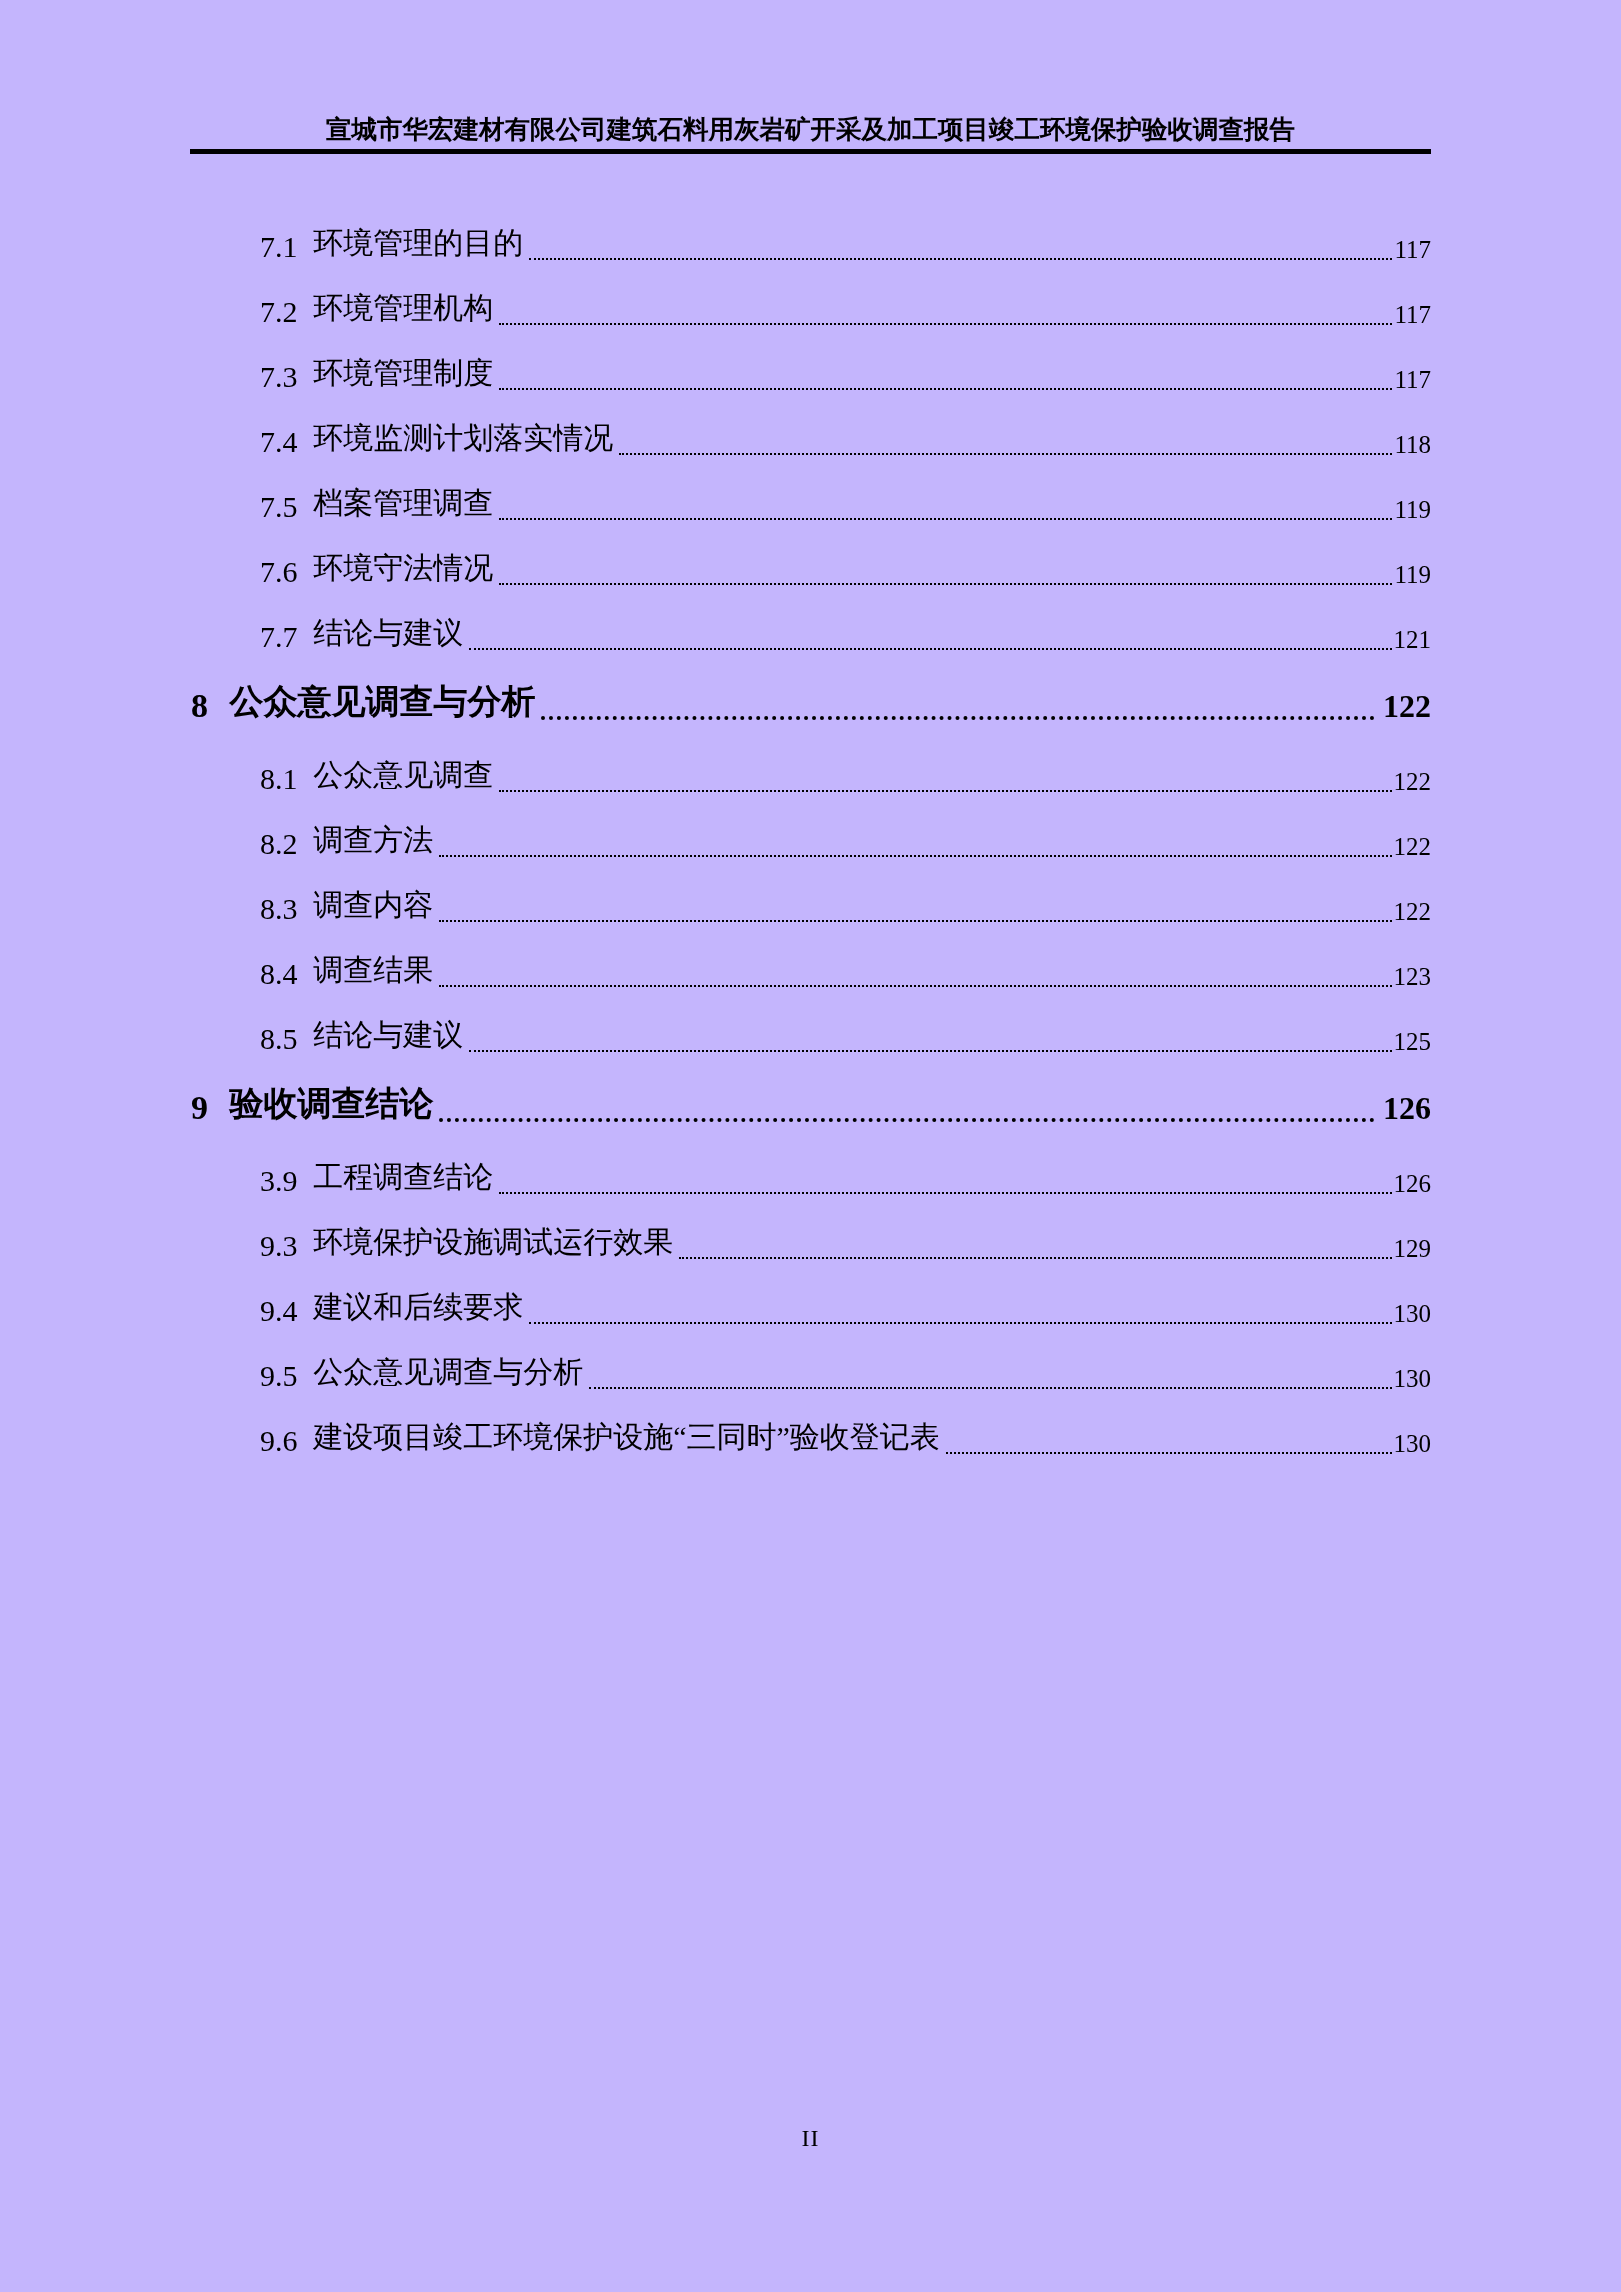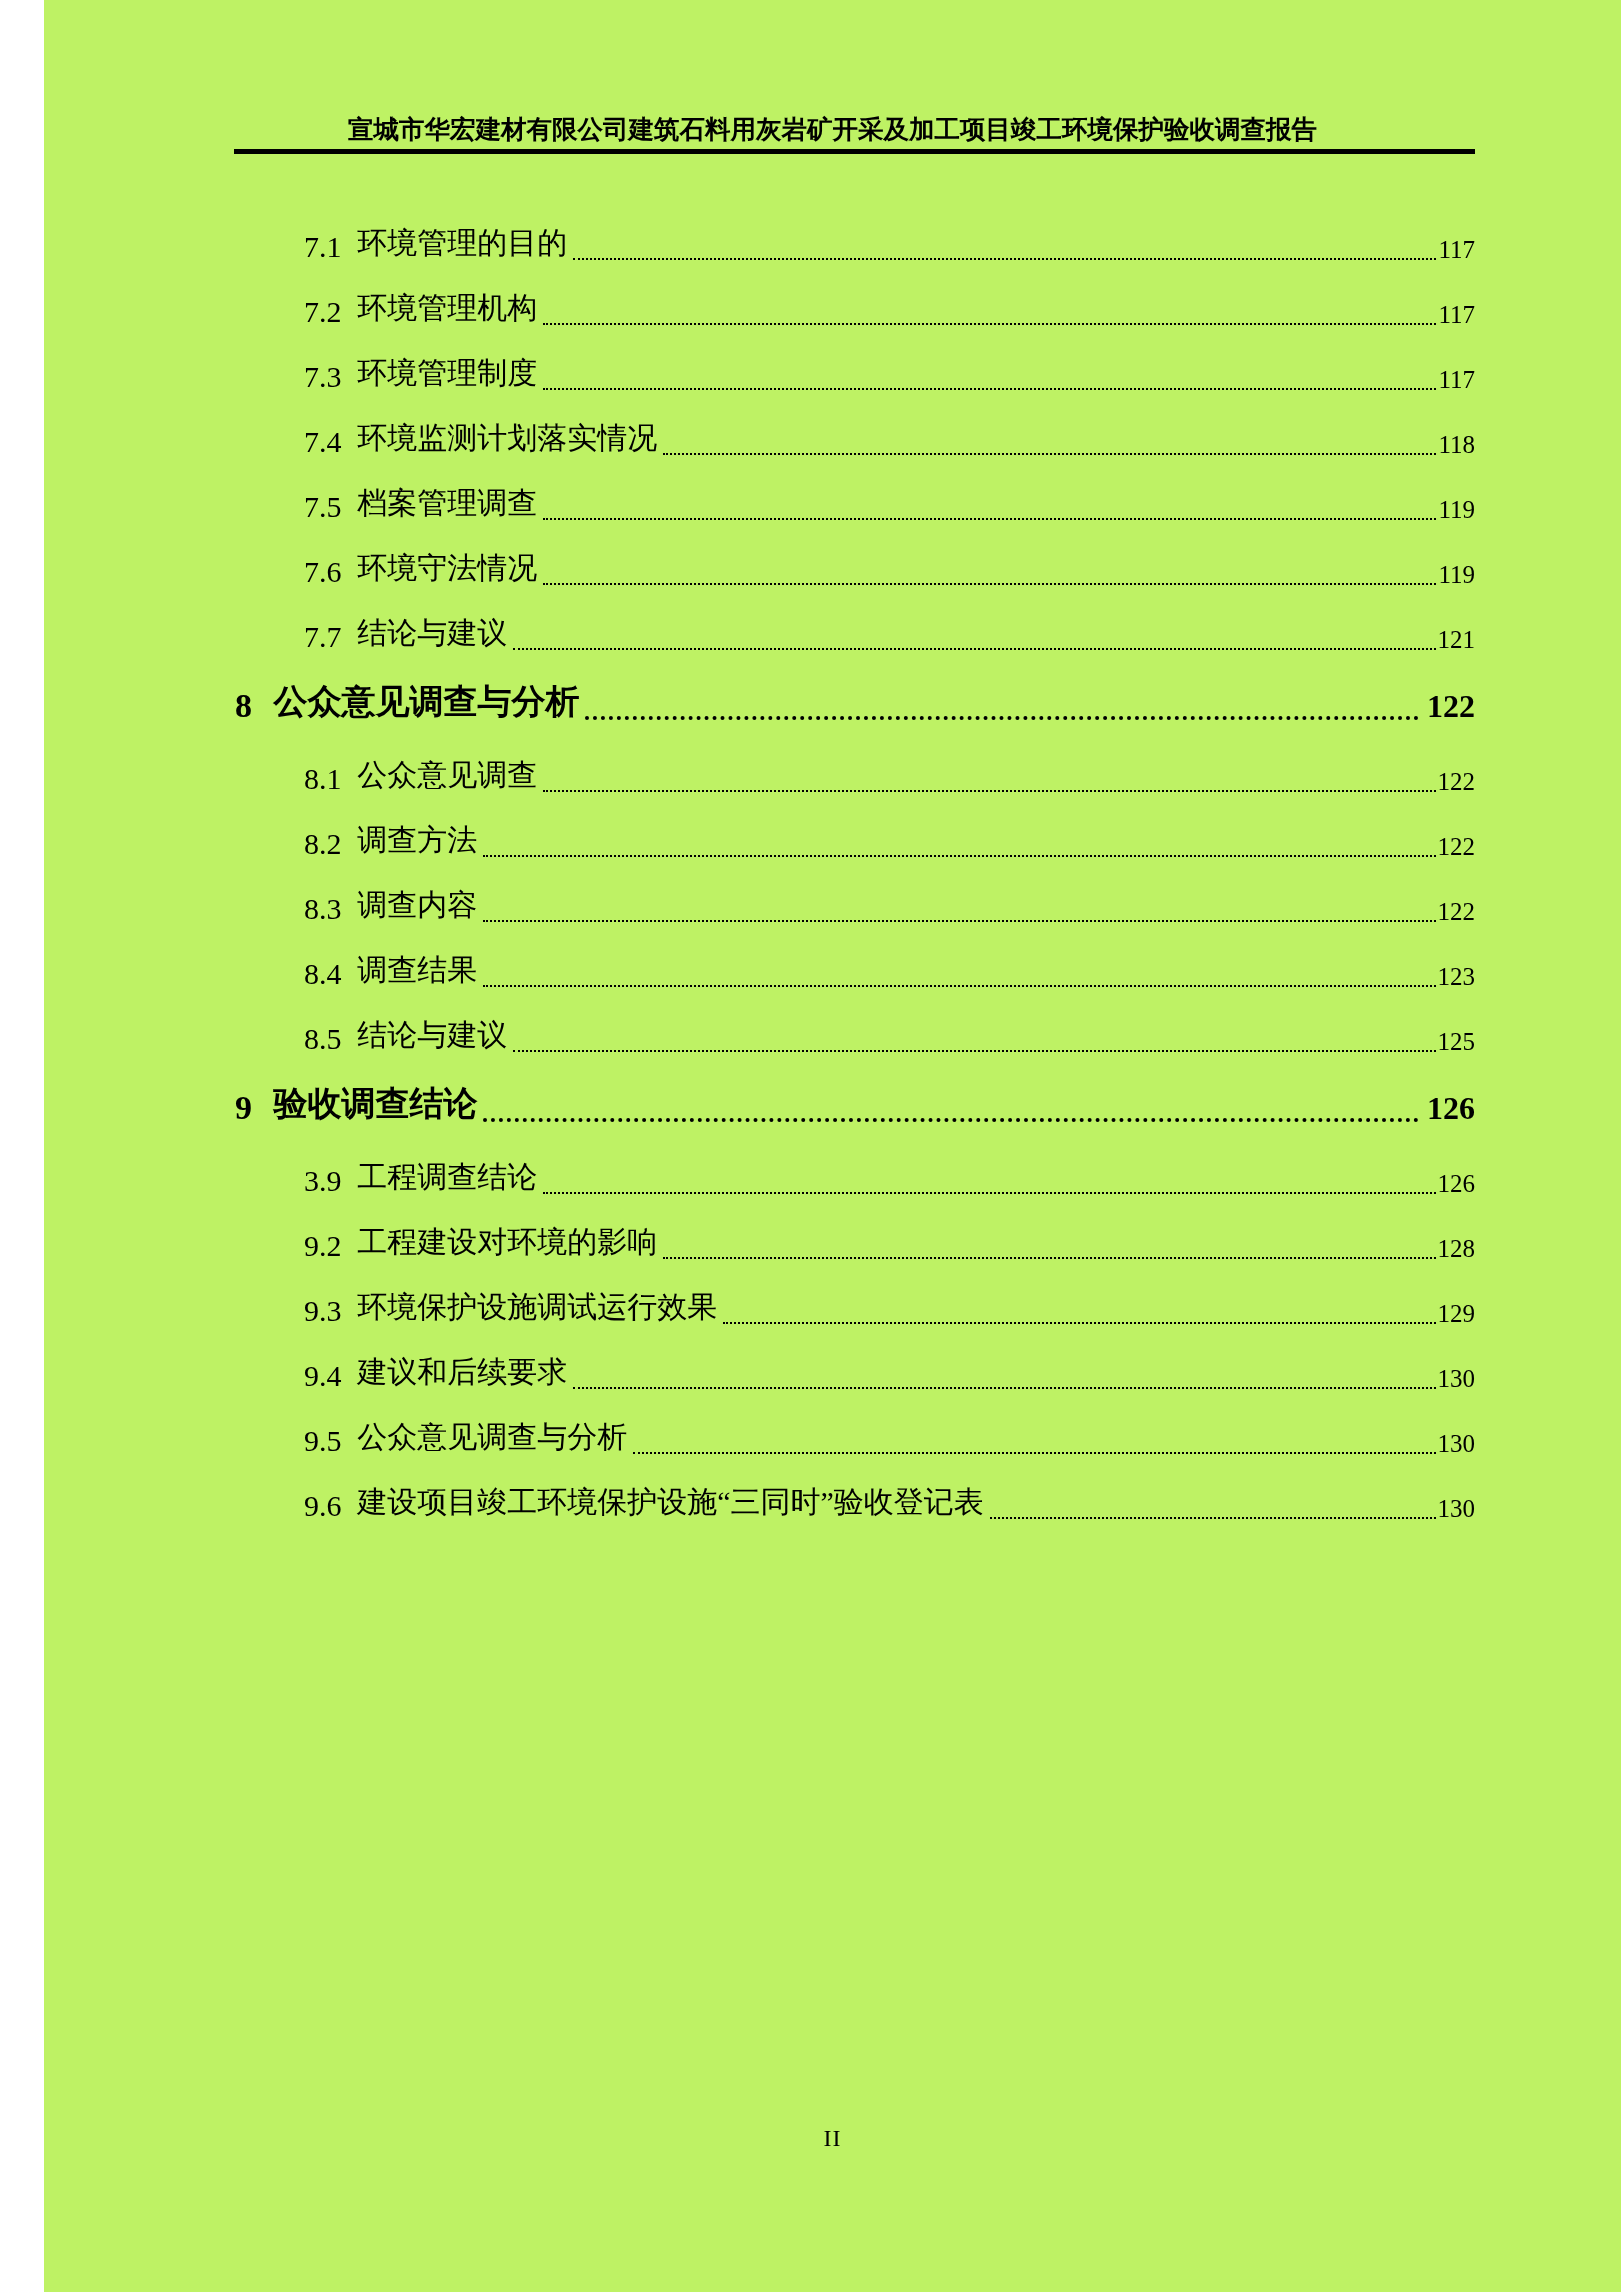--- a/index.html
+++ b/index.html
@@ -9,22 +9,21 @@
     width: 1621px;
     height: 2293px;
     position: relative;
     font-family: "Liberation Serif", "DejaVu Serif", serif;
     color: #000000;
     overflow: hidden;
   }
   .page {
     position: absolute;
     inset: 0;
-    background: #bef264;
-    margin-left: 44px;
+    background: #c4b5fd;
   }
   
   .header {
     position: absolute;
     top: 0; left: 0; right: 0;
   }
   .header-title {
     position: absolute;
     top: 112px;
     left: 0; right: 0;
@@ -200,26 +199,20 @@
         <span class="leader"></span>
         <span class="page-num">126</span>
       </div>
       <div class="toc-entry level-2">
         <span class="num">3.9</span>
         <span class="label">工程调查结论</span>
         <span class="leader"></span>
         <span class="page-num">126</span>
       </div>
       <div class="toc-entry level-2">
-        <span class="num">9.2</span>
-        <span class="label">工程建设对环境的影响</span>
-        <span class="leader"></span>
-        <span class="page-num">128</span>
-      </div>
-      <div class="toc-entry level-2">
         <span class="num">9.3</span>
         <span class="label">环境保护设施调试运行效果</span>
         <span class="leader"></span>
         <span class="page-num">129</span>
       </div>
       <div class="toc-entry level-2">
         <span class="num">9.4</span>
         <span class="label">建议和后续要求</span>
         <span class="leader"></span>
         <span class="page-num">130</span>

